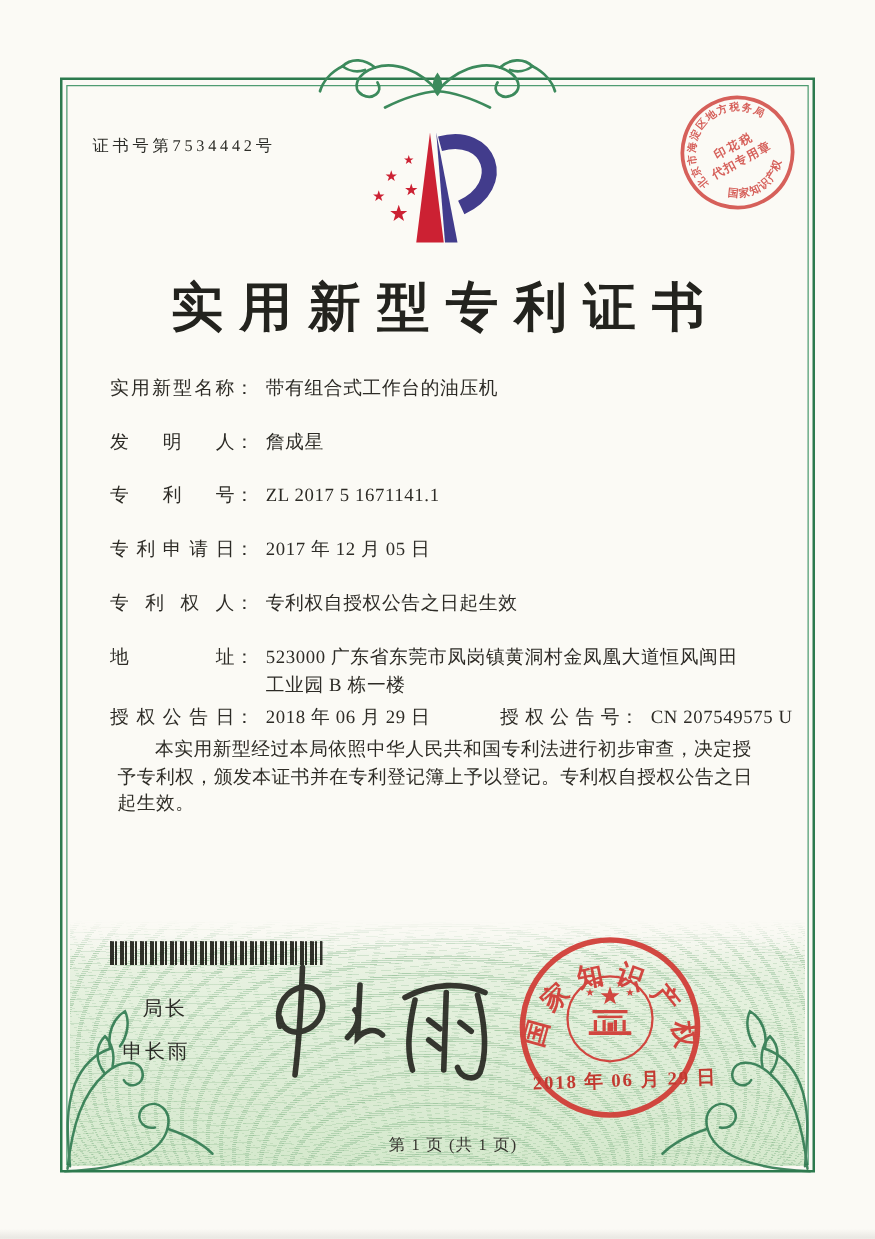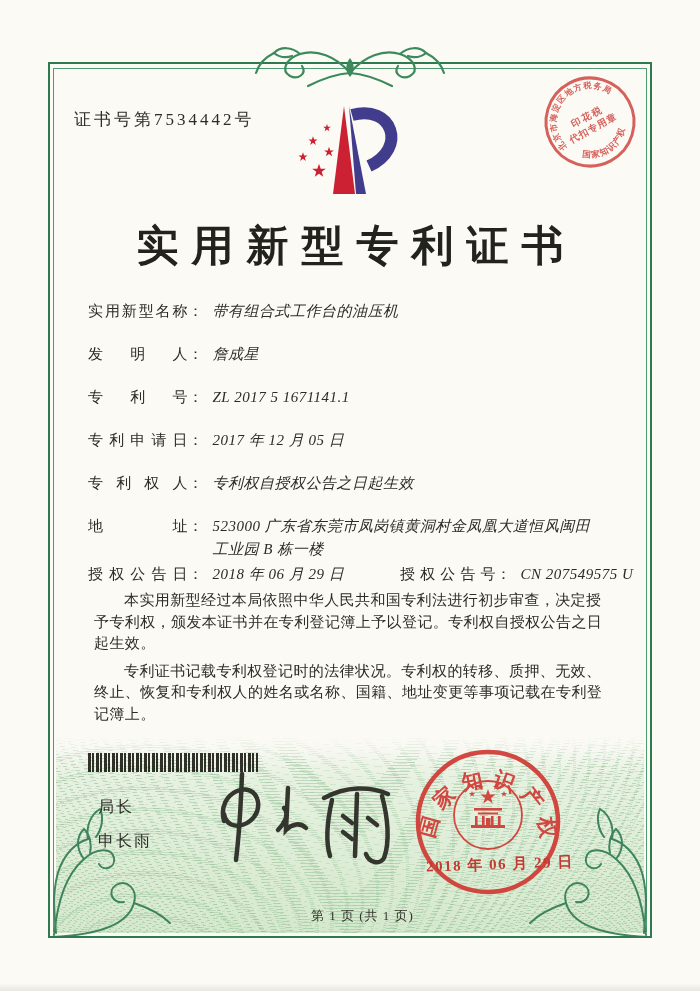--- a/index.html
+++ b/index.html
@@ -20,43 +20,43 @@
   .band{position:absolute; left:56px; right:56px; top:736px; bottom:58px;
     background:linear-gradient(180deg, rgba(228,242,224,.0) 0%, rgba(219,236,212,.65) 22%, rgba(208,230,200,.9) 100%);
     -webkit-mask-image:linear-gradient(#0000, #000 14%);
     mask-image:linear-gradient(#0000, #000 14%);}
   .band::before{content:""; position:absolute; inset:0; opacity:.8;
     background:
       repeating-radial-gradient(140% 90% at 50% 145%, rgba(96,160,106,.38) 0 1px, transparent 1px 7px),
       repeating-radial-gradient(150% 95% at 15% 160%, rgba(96,160,106,.25) 0 1px, transparent 1px 9px),
       repeating-radial-gradient(150% 95% at 85% 160%, rgba(96,160,106,.2) 0 1px, transparent 1px 11px);}
   
-  .cert-no{position:absolute; left:74px; top:108px; font-size:17px; letter-spacing:3px; color:#2d2d28;}
+  .cert-no{position:absolute; left:74px; top:108px; font-size:13px; letter-spacing:3px; color:#2d2d28;}
   .logo{position:absolute; left:286px; top:104px;}
   .tax-stamp{position:absolute; left:540px; top:72px; opacity:.88;}
   .title{position:absolute; left:0; right:0; top:206px; margin:12px; text-align:center;
     font-size:42px; font-weight:bold; letter-spacing:13px; text-indent:13px; color:#23231e;}
   
   .fields{position:absolute; left:88px; right:86px; top:300px; font-size:15px; line-height:23px; letter-spacing:.5px;}
   .f-row{margin-bottom:20px; position:relative;}
   .f-row.addr{margin-bottom:2px;}
   .f-label{display:inline-flex; justify-content:space-between; width:100px; vertical-align:top;}
   .f-label-sm{display:inline-flex; justify-content:space-between; width:96px; vertical-align:top;}
   .f-colon{vertical-align:top;}
-  .f-value{margin-left:9px; display:inline-block; vertical-align:top; white-space:pre-line; max-width:430px;font-style:italic;}
+  .f-value{margin-left:9px; display:inline-block; vertical-align:top; white-space:pre-line; max-width:430px;}
   .grp2{position:absolute; left:312px; top:0; white-space:nowrap;}
   
   .paras{position:absolute; left:88px; right:86px; top:584px;}
   .paras p{margin:6px; text-indent:2em; font-size:15px; line-height:21.6px; letter-spacing:.4px; color:#2e2c26;}
   
   .barcode{position:absolute; left:88px; top:753px; width:170px; height:19px; opacity:.88;
     background:
       repeating-linear-gradient(90deg,#16160f 0 2px,transparent 2px 4px),
       repeating-linear-gradient(90deg,#16160f 0 3px,transparent 3px 8px);}
-  .director-title{position:absolute; left:98px; top:797px; font-size:16px; letter-spacing:2px; color:#2c2c27;}
+  .director-title{position:absolute; left:114px; top:797px; font-size:16px; letter-spacing:2px; color:#2c2c27;}
   .director-name{position:absolute; left:98px; top:831px; font-size:16px; letter-spacing:2px; color:#2c2c27;font-family:Liberation Mono, monospace;}
   .signature{position:absolute; left:194px; top:766px;}
   .seal{position:absolute; left:408px; top:742px; opacity:.93;}
   .seal-date{position:absolute; left:420px; top:855px; width:160px; text-align:center;
     font-size:15px; font-weight:bold; letter-spacing:1.5px; color:#c23a31; transform:rotate(-2deg);}
   .footer{position:absolute; left:0; right:0; top:907px; text-align:center; font-size:13px; letter-spacing:1px; color:#35332e;padding-left:25px;}
   
   .top-ornament{position:absolute; left:250px; top:40px;}
   .corner-l{position:absolute; left:42px; bottom:44px;}
   .corner-r{position:absolute; right:42px; bottom:44px; transform:scaleX(-1);}
@@ -208,21 +208,20 @@
             <span>公</span>
             <span>告</span>
             <span>号</span>
           </span><span class="f-colon">：</span><span class="f-value">CN 207549575 U</span>
       </span>
     </div>
   </div>
 
   <div class="paras">
     <p>本实用新型经过本局依照中华人民共和国专利法进行初步审查，决定授予专利权，颁发本证书并在专利登记簿上予以登记。专利权自授权公告之日起生效。</p>
-    <p>专利证书记载专利权登记时的法律状况。专利权的转移、质押、无效、终止、恢复和专利权人的姓名或名称、国籍、地址变更等事项记载在专利登记簿上。</p>
   </div>
 
   <div class="barcode"></div>
 
   <div class="director-title">局长</div>
   <div class="director-name">申长雨</div>
 
   <svg class="signature" width="210" height="100" viewBox="0 0 210 100">
     <g stroke="#23231d" stroke-width="4.5" fill="none" stroke-linecap="round" opacity=".9">
       <path d="M30,55 C22,25 60,12 64,36 C67,58 34,70 30,48"></path>

